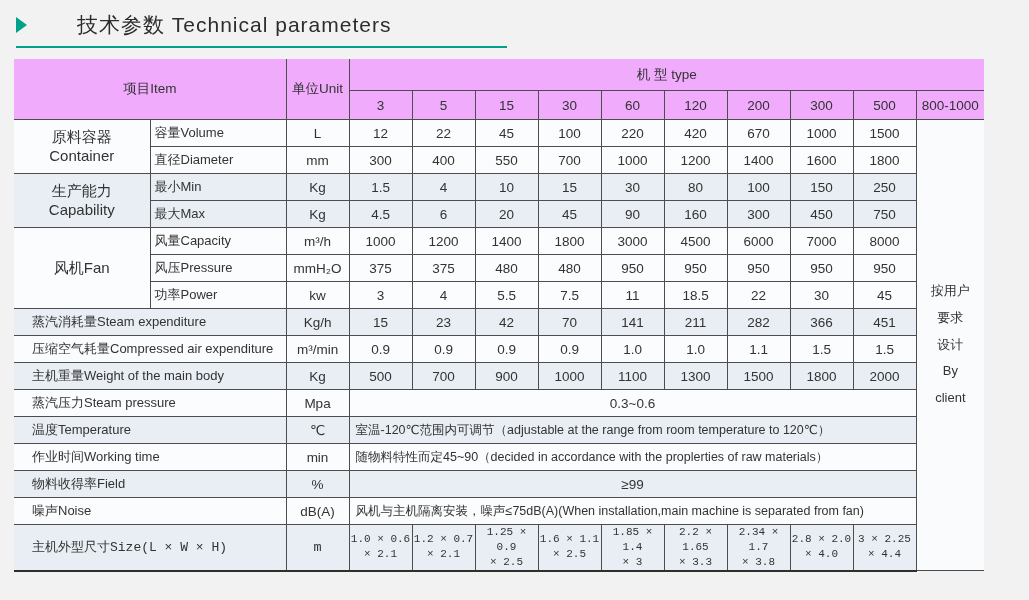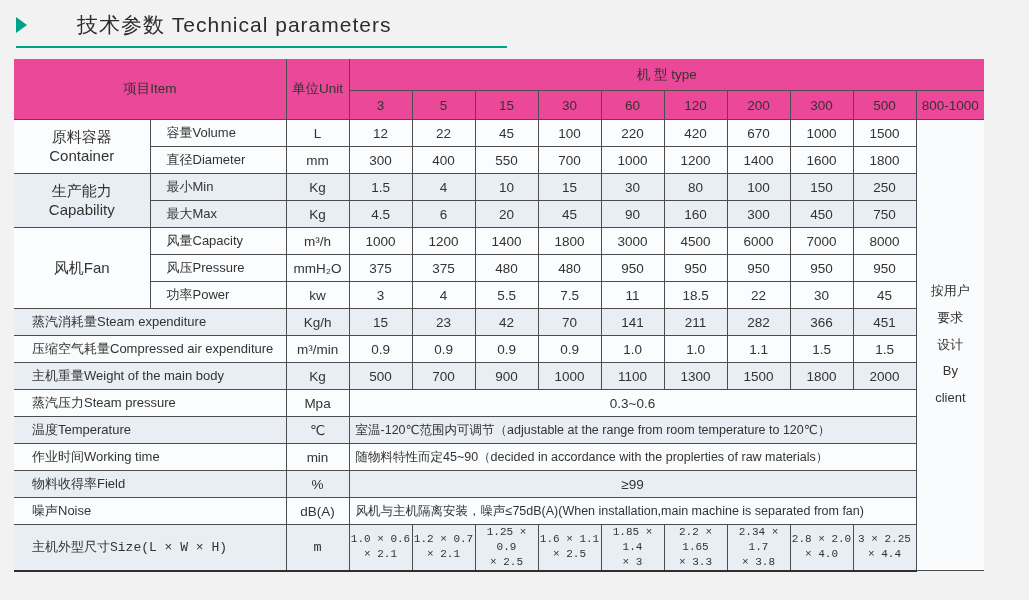--- a/index.html
+++ b/index.html
@@ -36,33 +36,33 @@
   col.c-last  { width:68px; }
 
   th, td {
     border:1px solid #4d4d4d;
     padding:0 3px;
     font-weight:normal;
     text-align:center;
     vertical-align:middle;
     overflow:hidden;
   }
-  thead th { background:#ec4899; }
+  thead th { background:#f0abfc; }
   thead tr.hr1 th { border-top:none; height:31px; font-size:13.5px; }
   thead tr.hr2 th { height:28px; font-size:13.5px; }
   th.no-left, td.no-left { border-left:none; }
   th.no-right, td.no-right { border-right:none; }
 
   tbody tr { height:27px; }
   tbody tr.size-row { height:38px; }
   tbody tr.plain td { background:#fbfcfd; }
   tbody tr.tint  td { background:#e8eef4; }
 
   td.group-cell { white-space:pre-line; line-height:1.25; font-size:15px; }
-  td.item-sub   { text-align:left; padding-left:16px; }
+  td.item-sub   { text-align:left; padding-left:4px; }
   td.item-full  { text-align:left; padding-left:18px; }
   td.unit-cell  { font-size:13.5px; }
   td.val        { font-size:13.5px; }
   td.val-small  { font-size:11px; line-height:1.35; white-space:pre-line; padding:0 1px; }
   td.span-center { font-size:13.5px; }
   td.span-left   { text-align:left; padding-left:6px; font-size:12.5px; }
   td.by-client {
     background:#fafbfc !important;
     white-space:pre-line; line-height:2.05; font-size:13px;
     border-right:none; vertical-align:middle;

